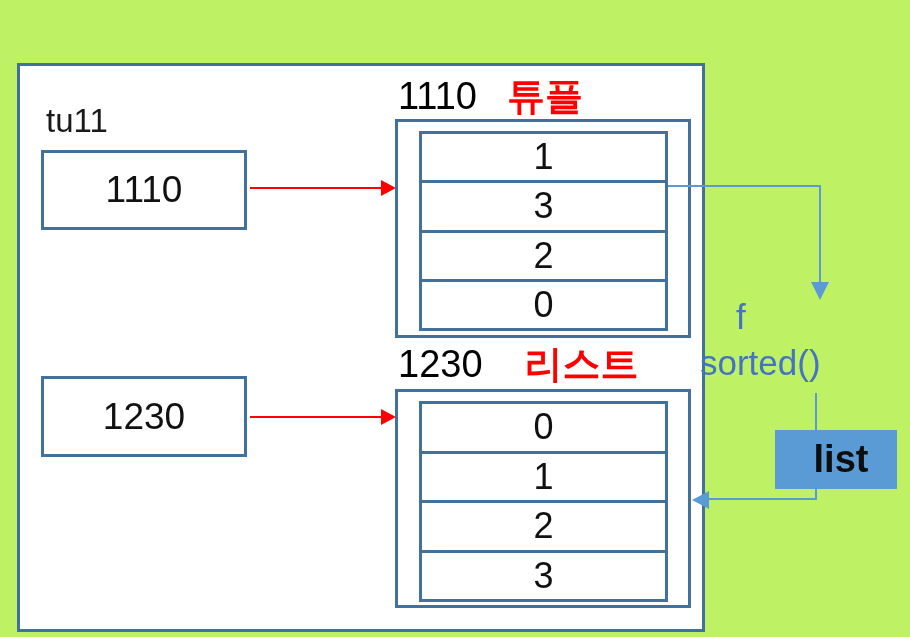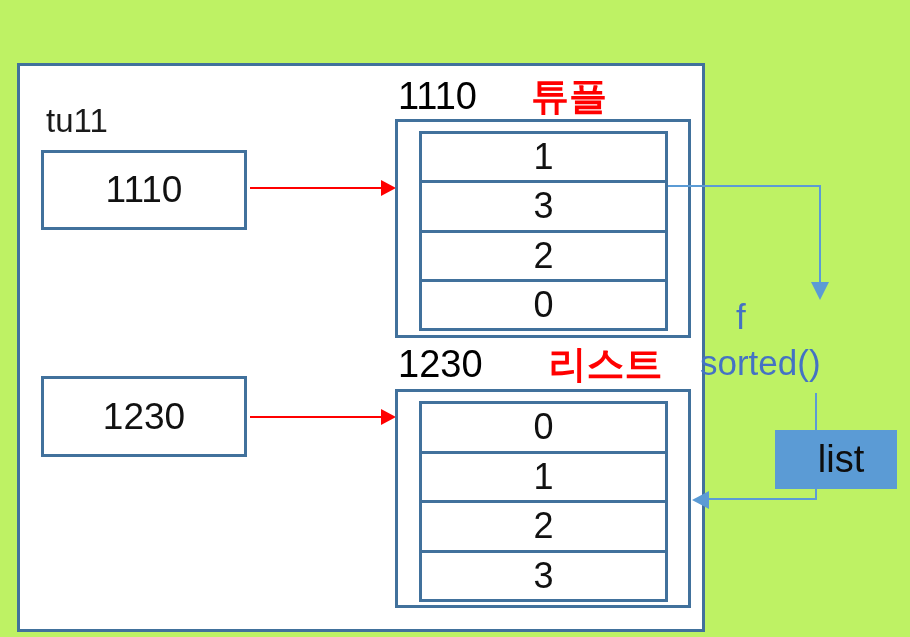--- a/index.html
+++ b/index.html
@@ -18,21 +18,21 @@
   }
   .var-box{
     position:absolute;width:206px;height:80px;border:3px solid #41719C;background:#fff;
     display:flex;align-items:center;justify-content:center;
     font-size:37px;color:#111;
   }
   .heading{
     position:absolute;display:flex;align-items:baseline;font-size:38px;line-height:1.1;
   }
   .heading .addr{color:#000;}
-  .heading .typ{color:#FF0000;font-weight:bold;margin-left:24px;}
+  .heading .typ{color:#FF0000;font-weight:bold;}
   .obj-outer{
     position:absolute;width:296px;height:219px;border:3px solid #41719C;background:#fff;
   }
   .obj-inner{
     position:absolute;width:249px;height:201px;border:3px solid #41719C;background:#fff;
     display:flex;flex-direction:column;
   }
   .cell{
     flex:1;display:flex;align-items:center;justify-content:center;
     font-size:36px;color:#111;
@@ -55,21 +55,21 @@
     position:absolute;width:0;height:0;
     border-top:9px solid transparent;border-bottom:9px solid transparent;
     border-right:17px solid #5B9BD5;
   }
   .fn-text{
     position:absolute;font-size:35px;color:#4472C4;line-height:1.1;
   }
   .badge{
     position:absolute;left:775px;top:430px;width:122px;height:59px;background:#5B9BD5;
     display:flex;align-items:center;justify-content:center;
-    font-size:38px;color:#0d0d0d;padding-left:10px;
+    font-size:38px;color:#0d0d0d;padding-left:10px;font-weight:bold;
   }
 </style>
 </head>
 <body>
 
 <div class="stage">
 
   <div class="panel"></div>
 
   <div class="var-label" style="left:46px;top:103px">tu11</div>

